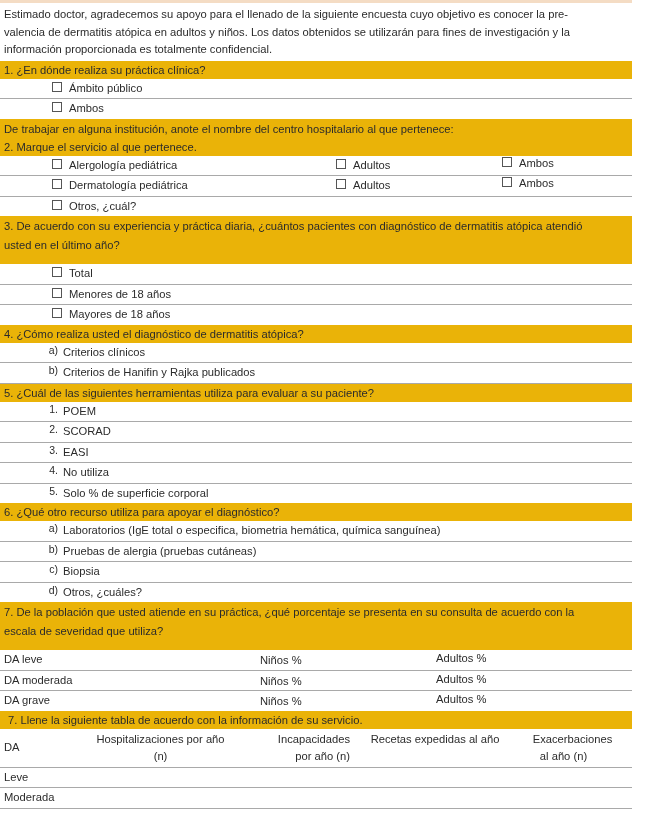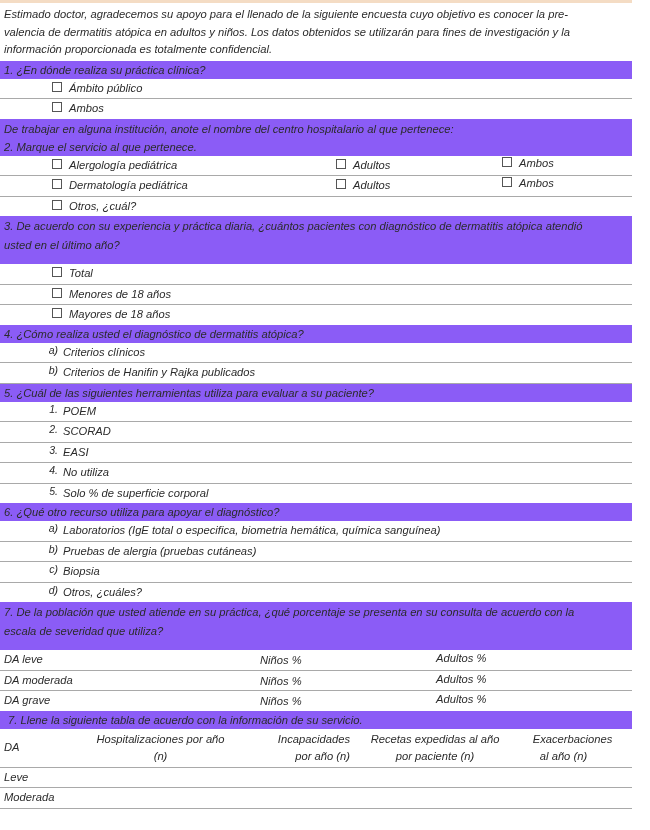--- a/index.html
+++ b/index.html
@@ -2,23 +2,23 @@
 <html><head>
 <meta charset="utf-8">
 <style>
   html, body { margin: 0; padding: 0; background: #ffffff; }
   body {
     width: 650px; height: 830px; overflow: hidden;
     font-family: "Liberation Sans", sans-serif;
     font-size: 11.2px; color: #2b2b2b;
   }
   .topbar { height: 3px; background: #f4dcc4; width: 632px; }
-  .page { width: 632px; position: relative; font-style: italic; }
+  .page { width: 632px; position: relative; }
   .intro { padding: 3px 4px 2px 4px; line-height: 17.5px; }
-  .q { background: #8b5cf6; padding: 0 4px; line-height: 18px; }
+  .q { background: #eab308; padding: 0 4px; line-height: 18px; }
   .q.tall { line-height: 18.5px; padding-top: 1px; padding-bottom: 10px; }
   .row { position: relative; height: 19.5px; line-height: 19.5px; border-bottom: 1.5px solid #a9a9a9; }
   .row.last { border-bottom: none; }
   .opt { position: absolute; top: 0; white-space: nowrap; }
   .cb {
     display: inline-block; width: 8px; height: 8px; border: 1px solid #555;
     vertical-align: middle; margin-right: 7px; position: relative; top: -2px;
   }
   .mk { display: inline-block; width: 14px; text-align: right; margin-right: 5px; font-size: 10.5px; position: relative; top: -2px; }
   .plain { position: absolute; top: 0; white-space: nowrap; }
@@ -140,21 +140,20 @@
     <div class="th" style="left:258px;width:92px;text-align:right">
         <div>Incapacidades</div>
         <div>por año (n)</div>
       </div>
     <div class="th" style="left:88px;width:145px">
         <div>Hospitalizaciones por año</div>
         <div>(n)</div>
       </div>
     <div class="th" style="left:360px;width:150px">
         <div>Recetas expedidas al año</div>
-        <div>por paciente (n)</div>
       </div>
     <div class="th" style="left:525px;width:95px;text-align:center">
         <div>Exacerbaciones</div>
         <div style="padding-right:18px">al año (n)</div>
       </div>
   </div>
   <div class="row">
     <span class="plain" style="left:4px">Leve</span>
   </div>
   <div class="row">

